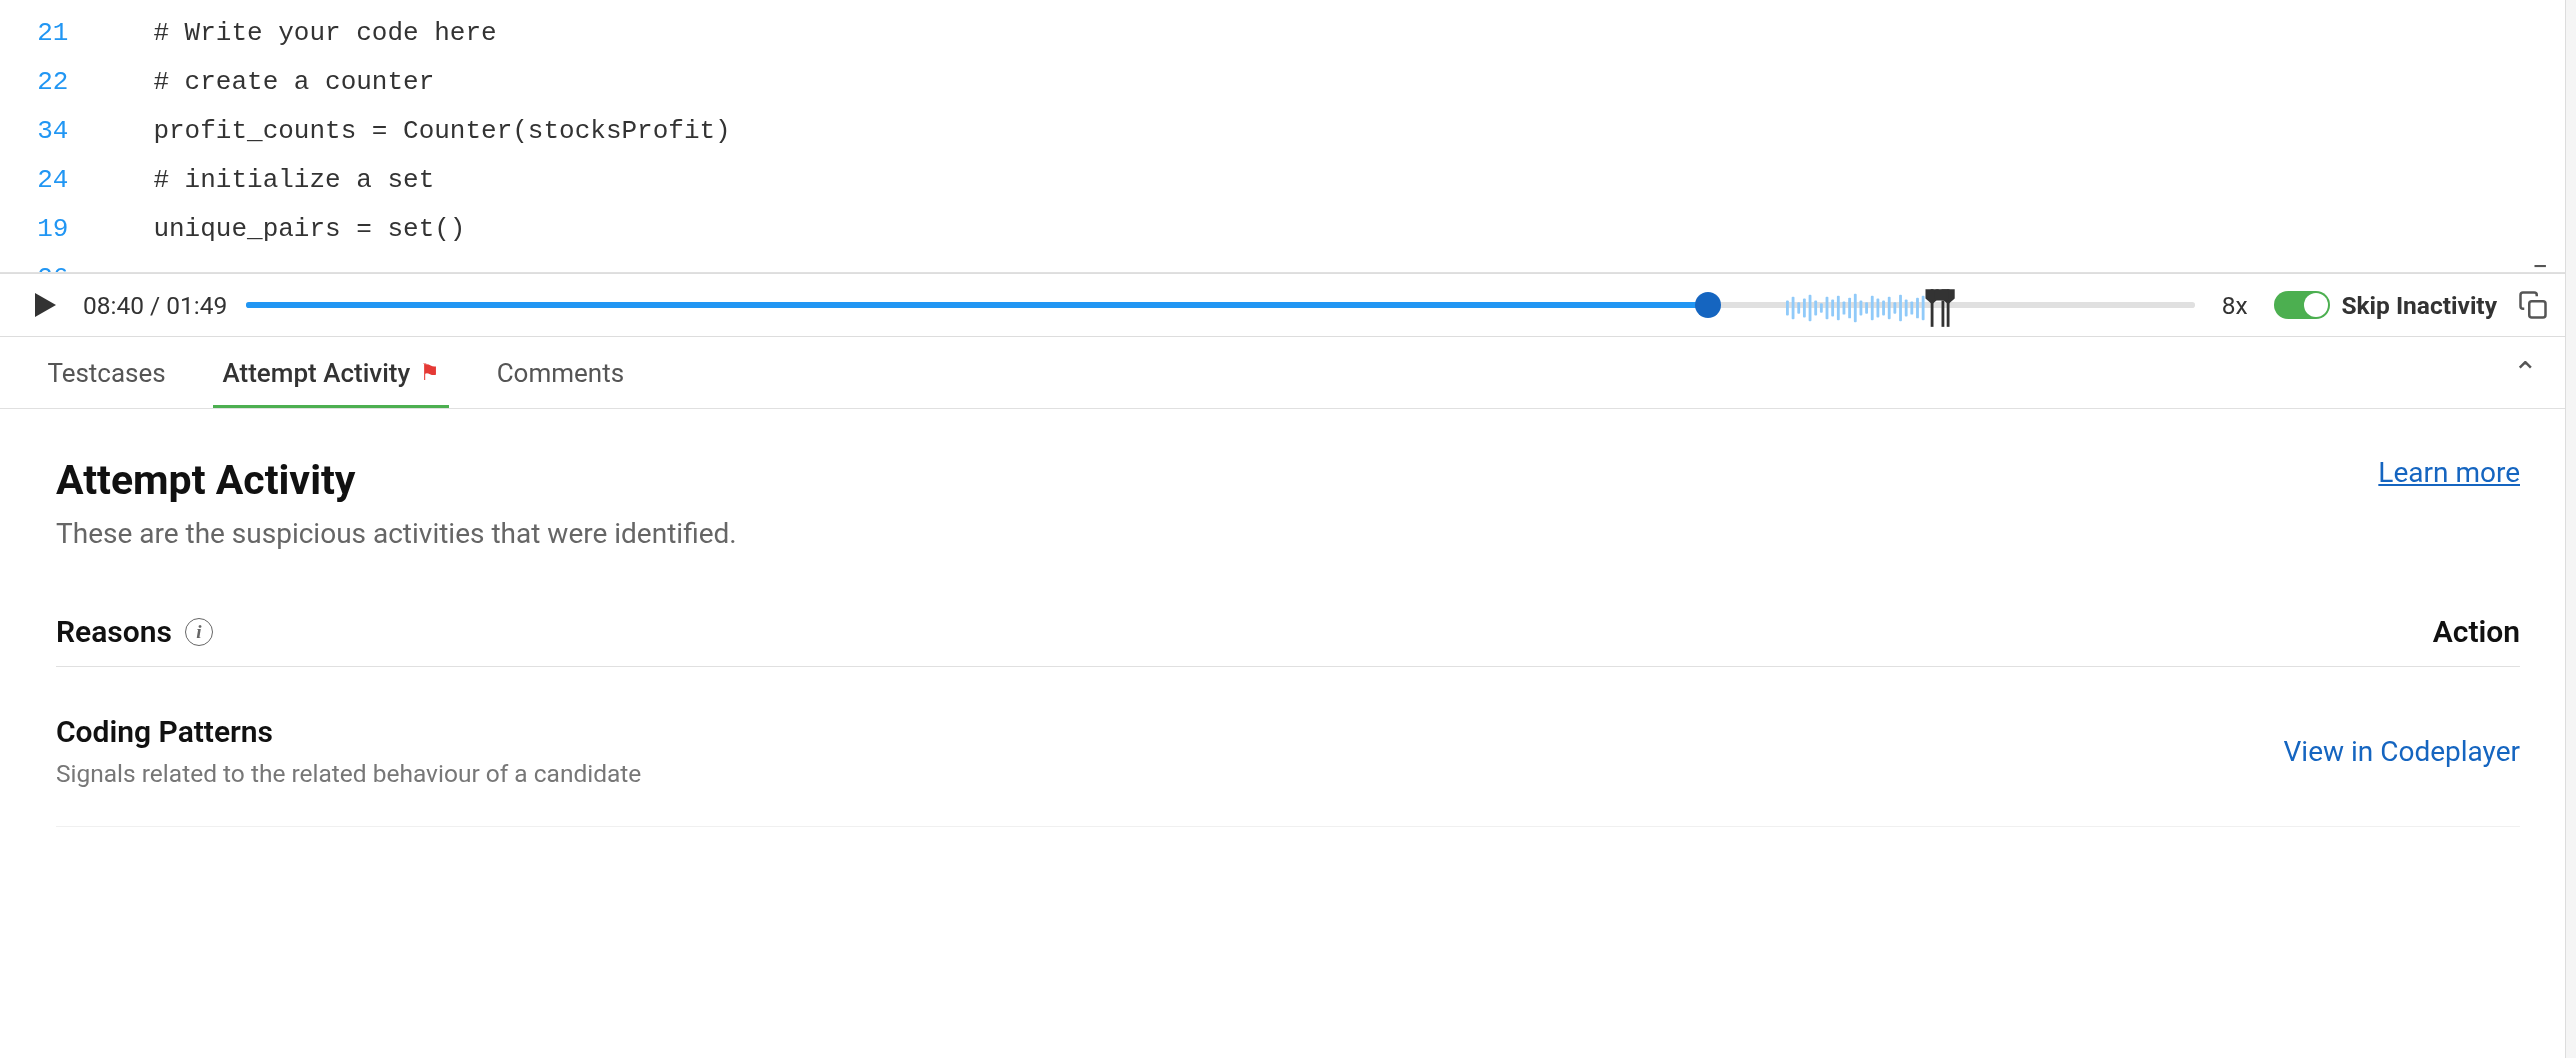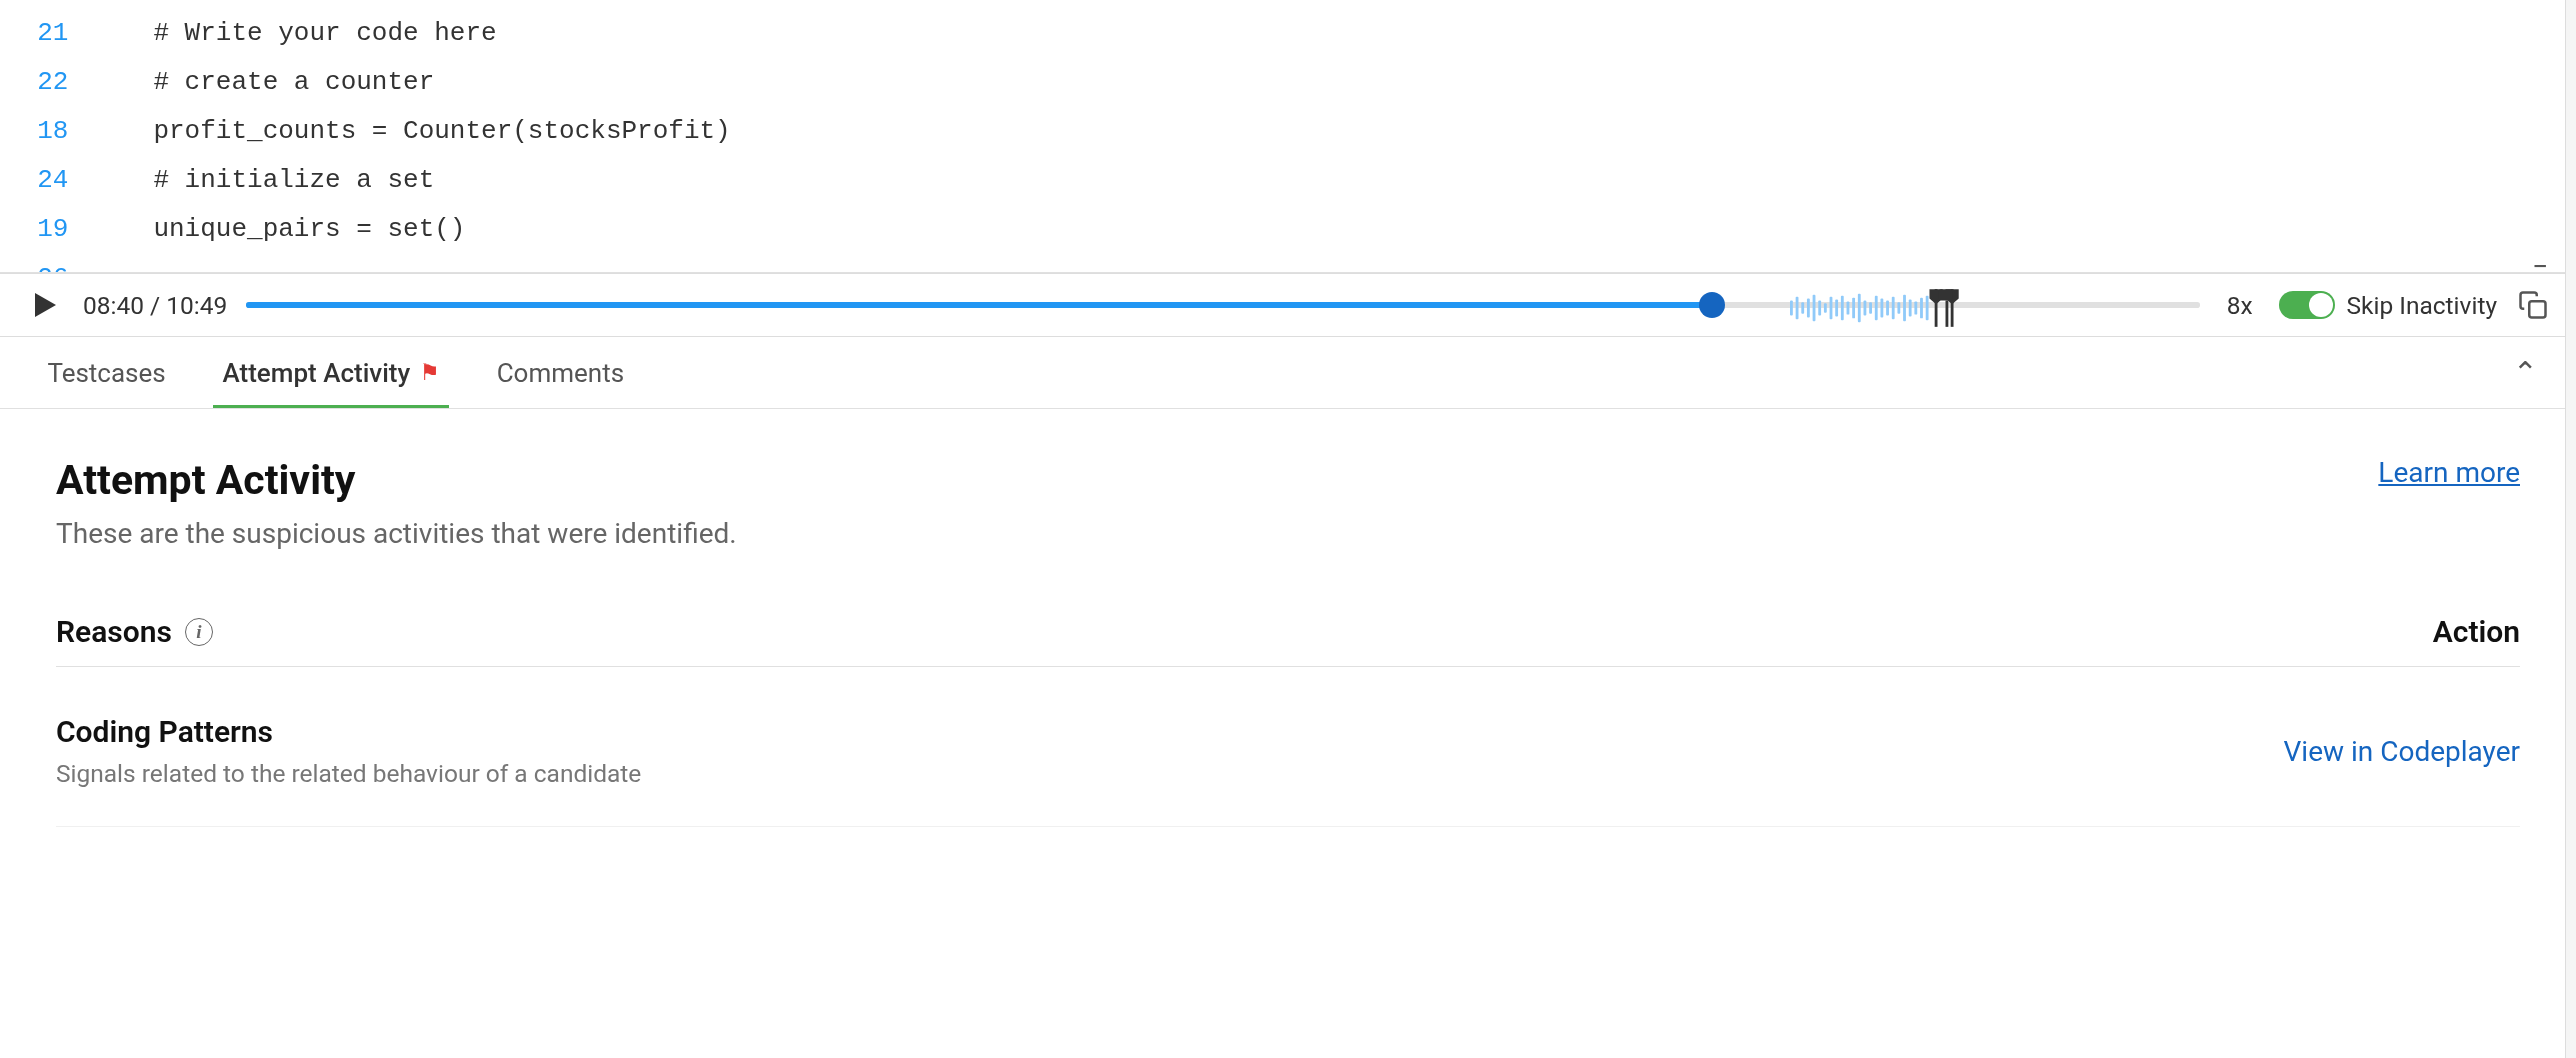--- a/index.html
+++ b/index.html
@@ -118,20 +118,21 @@
       flex-shrink: 0;
       cursor: pointer;
       padding: 3.8px 7.5px;
     }
 
     .skip-inactivity {
       display: flex;
       align-items: center;
       gap: 11.3px;
       flex-shrink: 0;
+      font-weight: bold;
     }
 
     .toggle-switch {
       width: 56px;
       height: 28px;
       background: #4CAF50;
       border-radius: 14px;
       position: relative;
       cursor: pointer;
     }
@@ -323,21 +324,21 @@
 
     <div class="code-line">
         <span class="line-number">21</span>
         <span class="line-content">    # Write your code here</span>
       </div>
         <div class="code-line">
         <span class="line-number">22</span>
         <span class="line-content">    # create a counter</span>
       </div>
         <div class="code-line">
-        <span class="line-number">18</span>
+        <span class="line-number">34</span>
         <span class="line-content">    profit_counts = Counter(stocksProfit)</span>
       </div>
         <div class="code-line">
         <span class="line-number">24</span>
         <span class="line-content">    # initialize a set</span>
       </div>
         <div class="code-line">
         <span class="line-number">19</span>
         <span class="line-content">    unique_pairs = set()</span>
       </div>
@@ -349,21 +350,21 @@
   </div>
 
   <div class="minus-icon">−</div>
 
   <div class="playback-bar">
     <div class="play-btn">
       <div class="play-icon"></div>
     </div>
 
     <div class="time-display">
-      <span>08:40</span> / <span>10:49</span>
+      <span>08:40</span> / <span>01:49</span>
     </div>
 
     <div class="progress-track">
       <div class="progress-fill">
         <div class="progress-thumb"></div>
       </div>
 
       <div style="position:absolute; left:79%; top:-13px; display:flex; gap:1.9px; align-items:center;">
         <svg width="377" height="38" viewBox="0 0 400 40">
           <rect x="0" y="12" width="3" height="16" fill="#90CAF9" rx="1"></rect>

